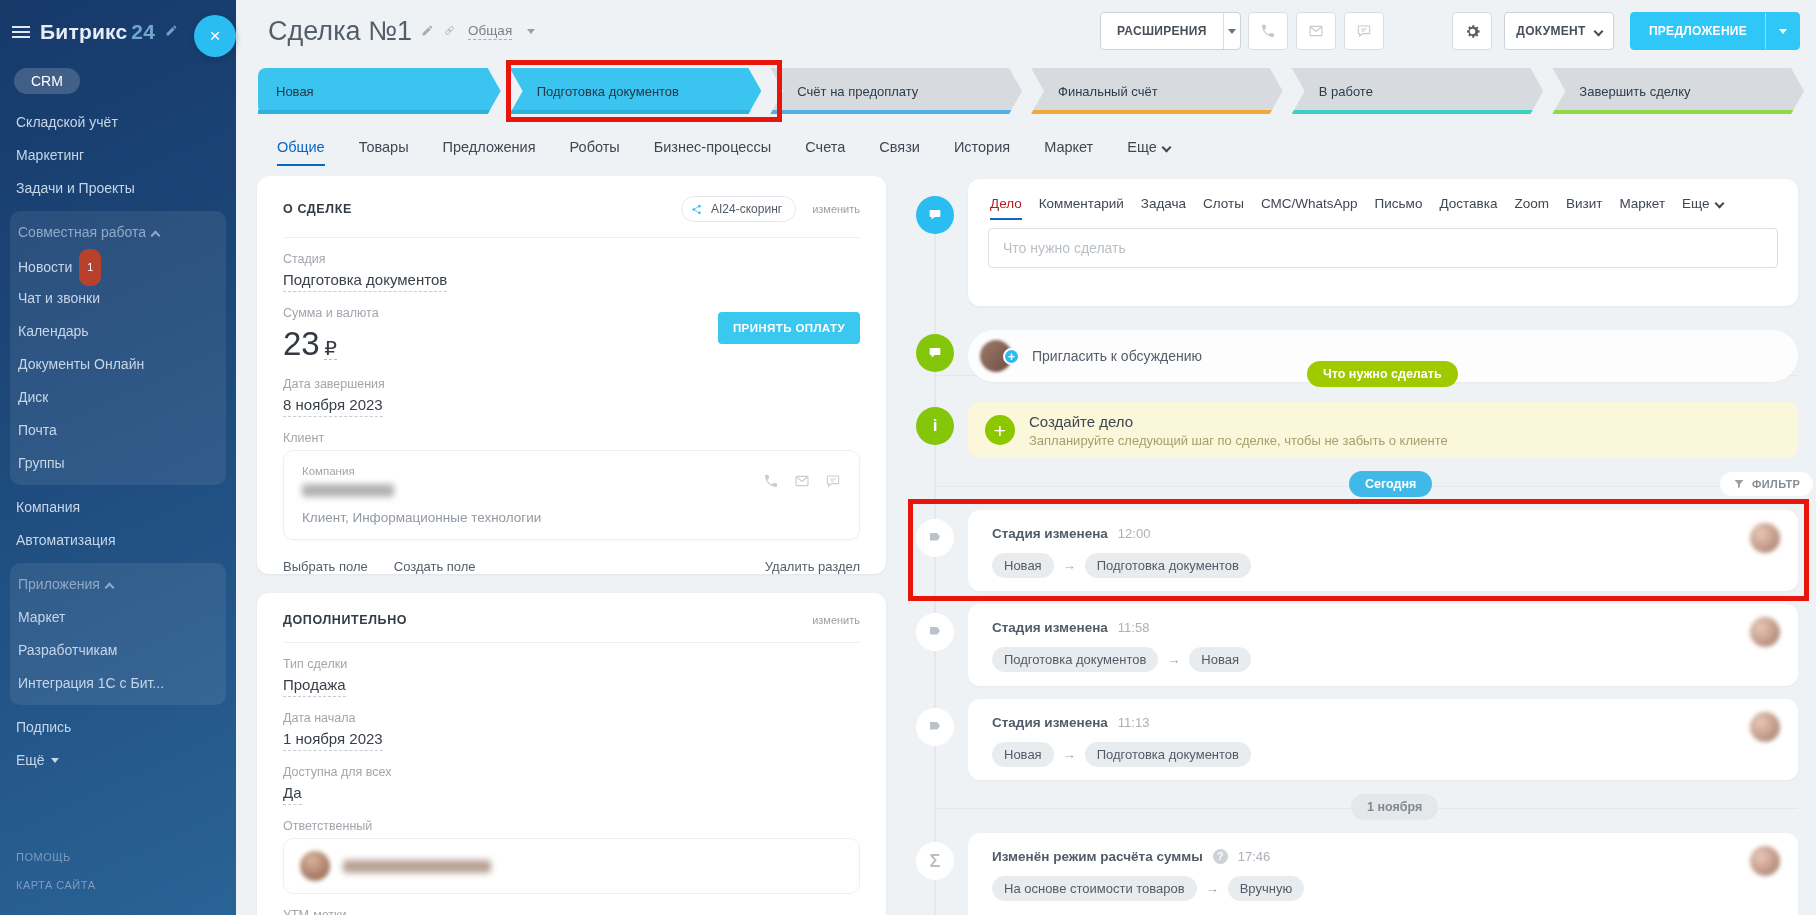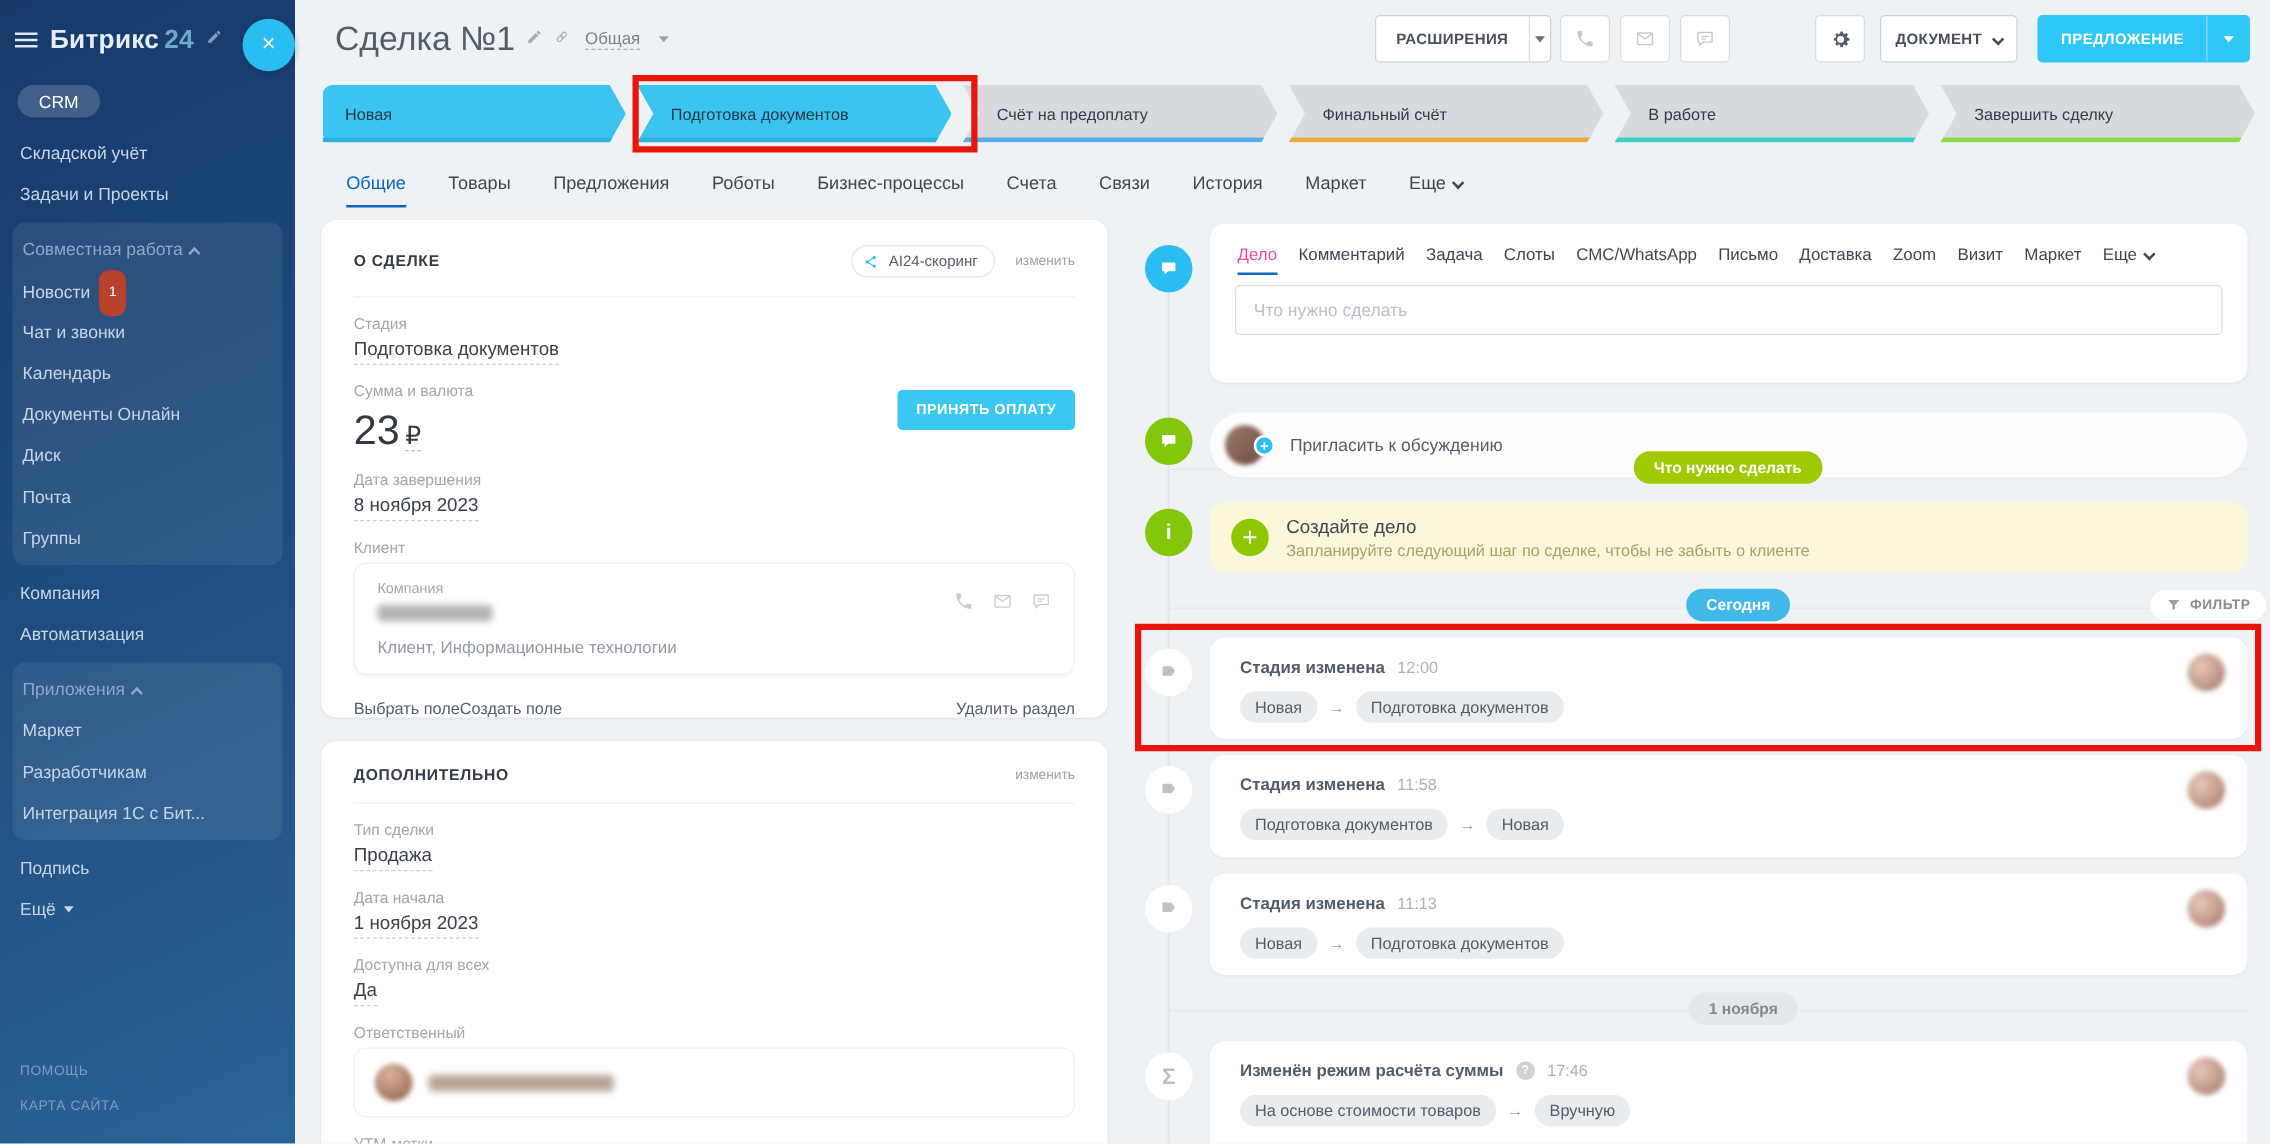--- a/index.html
+++ b/index.html
@@ -92,41 +92,41 @@
   .amount .big{font-size:33px;color:#333a42;font-weight:400;}
   .amount .rub{font-size:20px;color:#333a42;border-bottom:1px dashed #b8bec5;cursor:pointer;}
   .pay-btn{margin-left:auto;background:#3bc8f0;border:none;border-radius:4px;color:#fff;
     font-size:11.5px;font-weight:bold;letter-spacing:.4px;padding:10px 15px;cursor:pointer;font-family:inherit;}
   .client-box{position:relative;border:1px solid #edf0f3;border-radius:10px;padding:14px 18px;margin-top:4px;box-shadow:0 1px 2px rgba(50,60,70,.04);}
   .flabel.small{font-size:11.5px;margin-bottom:0;}
   .blur-bar{height:13px;border-radius:3px;filter:blur(3px);}
   .company-blur{width:92px;background:#b3b3b3;margin:7px 0 2px;}
   .cb-icons{position:absolute;right:18px;top:22px;display:flex;gap:15px;color:#c7cdd4;}
   .client-desc{margin-top:13px;font-size:13.5px;color:#9199a2;}
-  .links-row{display:flex;margin-top:19px;font-size:13px;color:#545d68;}
+  .links-row{display:flex;gap:26px;margin-top:19px;font-size:13px;color:#545d68;}
   .dashed-link{border-bottom:1px dashed #9aa2ab;padding-bottom:2px;cursor:pointer;}
   .dashed-link.right{margin-left:auto;}
   .resp-box{display:flex;align-items:center;gap:13px;border:1px solid #edf0f3;border-radius:10px;padding:12px 16px;margin-top:4px;}
   .resp-avatar{width:30px;height:30px;border-radius:50%;background:radial-gradient(circle at 40% 30%,#d9b39a,#8a5c4a);filter:blur(2px);}
   .resp-name-blur{width:148px;background:#b9a296;}
 
   
   .rail{left:934px;top:197px;bottom:0;width:2px;background:#e4e8ec;}
   .hline{height:1px;background:#e4e8ec;left:935px;width:863px;}
   .ricon{width:38px;height:38px;border-radius:50%;display:flex;align-items:center;justify-content:center;left:916px;z-index:2;}
   .ricon.blue{background:#29bdf2;}
   .ricon.green{background:#84c60a;}
   .ricon.white{background:#fff;}
   .ricon .glyph{color:#fff;font-weight:bold;font-size:17px;}
   .ricon.white .glyph{color:#b9bfc7;font-size:18px;}
 
   .tl-tabcard{left:968px;top:179px;width:830px;height:127px;background:#fff;border-radius:12px;box-shadow:0 1px 3px rgba(50,60,70,.06);}
   .tl-tabs{display:flex;gap:17px;padding:17px 22px 0;font-size:13.5px;color:#3f4751;}
   .ttab{cursor:pointer;position:relative;white-space:nowrap;}
-  .ttab.active{color:#ec4899;}
+  .ttab.active{color:#b91c1c;}
   .ttab.active::after{content:"";position:absolute;left:0;right:0;bottom:-9px;height:2px;background:#1166c2;}
   .todo-input{display:block;margin:17px 20px 0;width:790px;height:40px;border:1px solid #d9dfe4;border-radius:4px;
     padding:0 14px;font-size:14px;color:#3a414a;font-family:inherit;outline:none;}
   .todo-input::placeholder{color:#b9bfc6;}
 
   .invite{left:968px;top:330px;width:830px;height:52px;background:rgba(255,255,255,.85);border-radius:26px;
     display:flex;align-items:center;padding-left:12px;box-shadow:0 1px 2px rgba(50,60,70,.04);cursor:pointer;}
   .invite-av-wrap{position:relative;width:40px;height:32px;}
   .invite-avatar{width:32px;height:32px;border-radius:50%;background:linear-gradient(135deg,#9c7a6a,#6f4f43);filter:blur(1.5px);}
   .invite-plus{position:absolute;right:0;top:8px;width:17px;height:17px;border-radius:50%;background:#29bdf2;
@@ -224,20 +224,21 @@
       <span class="burger"></span>
       <span class="brand"><span>Битрикс</span><span class="brand24">24</span></span>
       <span class="logo-pencil"><svg class="ic-s">
             <use href="#i-pencil"></use>
           </svg></span>
     </div>
     <div class="sb-close">×</div>
     <div class="sb-crm">CRM</div>
     <div class="sb-list">
       <div class="sb-item">Складской учёт</div>
+      <div class="sb-item">Маркетинг</div>
       <div class="sb-item">Задачи и Проекты</div>
       <div class="sb-group">
         <div class="sb-item sb-ghead"><span>Совместная работа</span><span class="chev chev-up"></span></div>
         <div class="sb-item"><span>Новости</span><span class="sb-badge">1</span></div>
         <div class="sb-item">Чат и звонки</div>
         <div class="sb-item">Календарь</div>
         <div class="sb-item">Документы Онлайн</div>
         <div class="sb-item">Диск</div>
         <div class="sb-item">Почта</div>
         <div class="sb-item">Группы</div>

